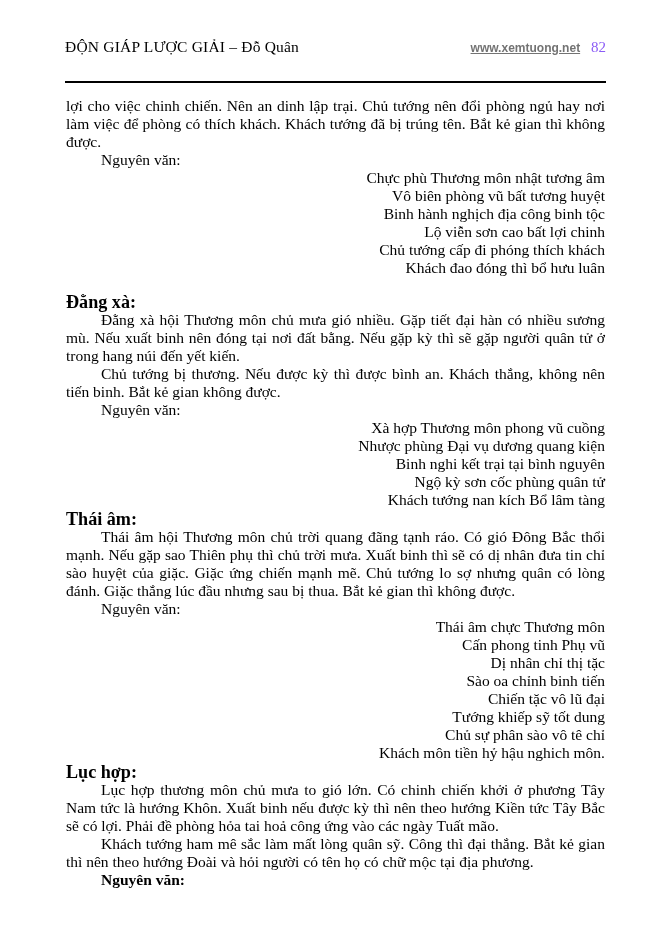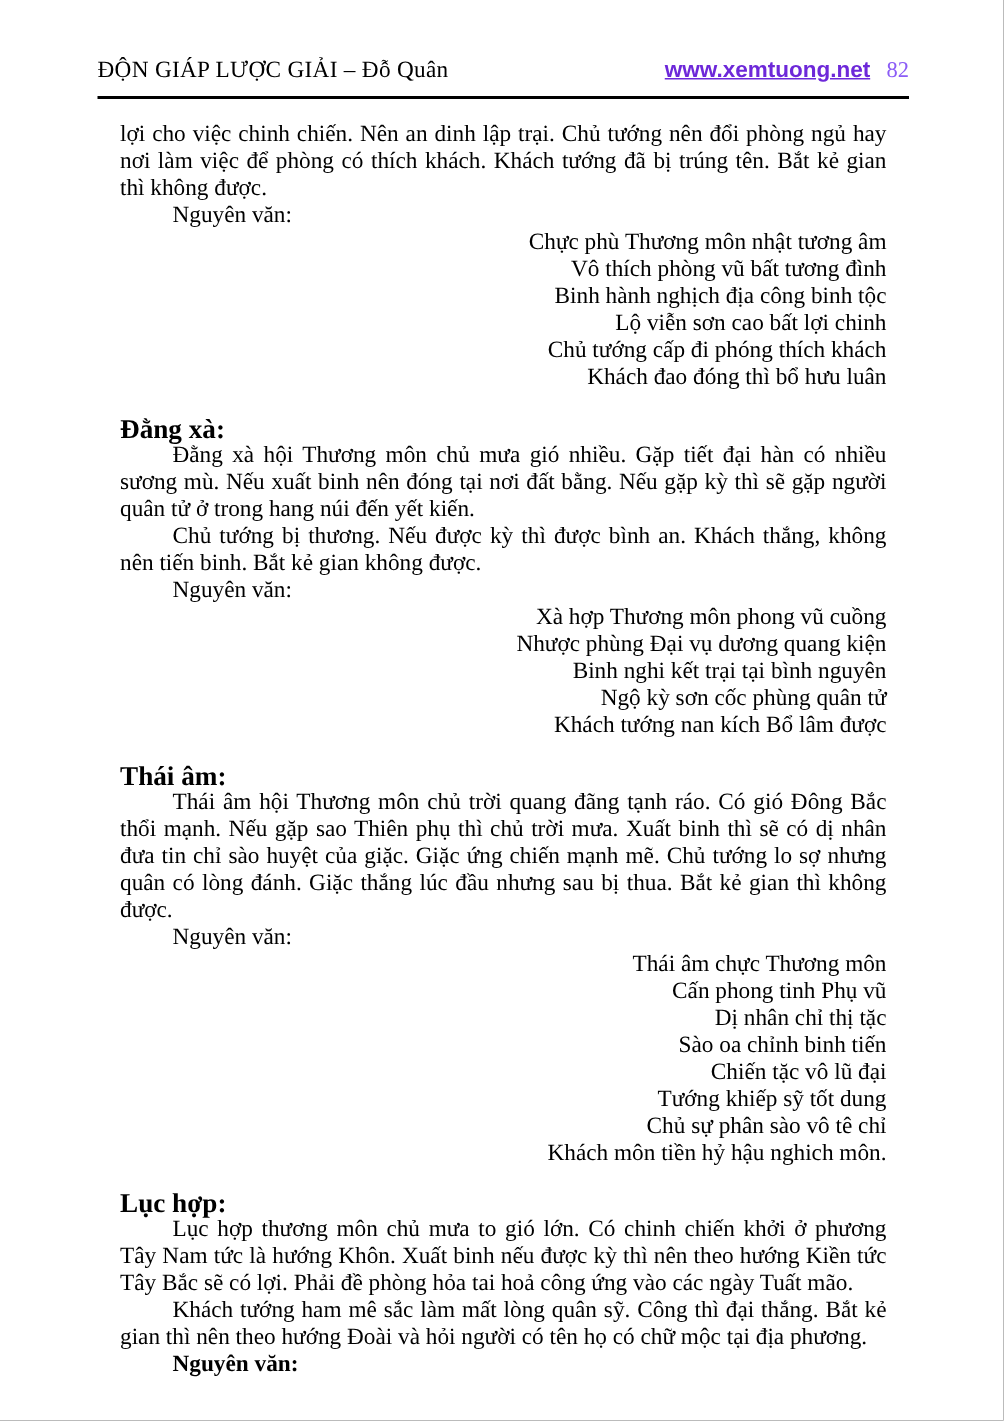--- a/index.html
+++ b/index.html
@@ -15,30 +15,30 @@
     padding: 38px 63px 0 65px;
     position: relative;
     overflow: hidden;
   }
   
   .header {
     display: flex;
     justify-content: space-between;
     align-items: baseline;
     border-bottom: 2px solid #000;
-    padding-bottom: 8px;
+    padding-bottom: 24px;
     line-height: 18px;
   }
   .header-title { font-size: 15.5px; letter-spacing: 0.2px; white-space: nowrap; }
   .header-right { white-space: nowrap; }
   .site-link {
     font-family: "Liberation Sans", "DejaVu Sans", sans-serif;
     font-weight: bold;
-    font-size: 15px;
-    color: #6d28d9;
+    font-size: 12px;
+    color: #737373;
     text-decoration: underline;
     cursor: pointer;
   }
   .page-num { font-size: 15px; margin-left: 7px; color: #8b5cf6; }
 
   
   .content { margin-top: 14px; }
   .para {
     margin: 0;
     text-align: justify;
@@ -56,21 +56,21 @@
   .verse-line {
     margin: 0 0 0 125px;
     line-height: 18px;
   }
   .section-heading {
     margin: 0;
     font-weight: bold;
     line-height: 18px;
   }
   .extra-gap { margin-top: 16px; }
-  section { margin: 15px; }
+  section { margin: 1px; }
 </style>
 </head>
 <body>
 
 <div class="page">
 
   <div class="header">
     <span class="header-title">ĐỘN GIÁP LƯỢC GIẢI – Đỗ Quân</span>
     <span class="header-right">
       <a class="site-link" href="#">www.xemtuong.net</a>
@@ -78,39 +78,39 @@
     </span>
   </div>
 
   <div class="content">
 
     <section>
       <p class="para no-indent">lợi cho việc chinh chiến. Nên an dinh lập trại. Chủ tướng nên đổi phòng ngủ hay nơi làm việc để phòng có thích khách. Khách tướng đã bị trúng tên. Bắt kẻ gian thì không được.</p>
       <p class="nguyen-label">Nguyên văn:</p>
       <div class="verse">
         <p class="verse-line">Chực phù Thương môn nhật tương âm</p>
-        <p class="verse-line">Vô thích phòng vũ bất tương đình</p>
+        <p class="verse-line">Vô biên phòng vũ bất tương huyệt</p>
         <p class="verse-line">Binh hành nghịch địa công binh tộc</p>
         <p class="verse-line">Lộ viễn sơn cao bất lợi chinh</p>
         <p class="verse-line">Chủ tướng cấp đi phóng thích khách</p>
         <p class="verse-line">Khách đao đóng thì bổ hưu luân</p>
       </div>
     </section>
 
     <section>
       <h3 class="section-heading extra-gap">Đằng xà:</h3>
       <p class="para">Đằng xà hội Thương môn chủ mưa gió nhiều. Gặp tiết đại hàn có nhiều sương mù. Nếu xuất binh nên đóng tại nơi đất bằng. Nếu gặp kỳ thì sẽ gặp người quân tử ở trong hang núi đến yết kiến.</p>
       <p class="para">Chủ tướng bị thương. Nếu được kỳ thì được bình an. Khách thắng, không nên tiến binh. Bắt kẻ gian không được.</p>
       <p class="nguyen-label">Nguyên văn:</p>
       <div class="verse">
         <p class="verse-line">Xà hợp Thương môn phong vũ cuồng</p>
         <p class="verse-line">Nhược phùng Đại vụ dương quang kiện</p>
         <p class="verse-line">Binh nghi kết trại tại bình nguyên</p>
         <p class="verse-line">Ngộ kỳ sơn cốc phùng quân tử</p>
-        <p class="verse-line">Khách tướng nan kích Bổ lâm được</p>
+        <p class="verse-line">Khách tướng nan kích Bổ lâm tàng</p>
       </div>
     </section>
 
     <section>
       <h3 class="section-heading">Thái âm:</h3>
       <p class="para">Thái âm hội Thương môn chủ trời quang đãng tạnh ráo. Có gió Đông Bắc thổi mạnh. Nếu gặp sao Thiên phụ thì chủ trời mưa. Xuất binh thì sẽ có dị nhân đưa tin chỉ sào huyệt của giặc. Giặc ứng chiến mạnh mẽ. Chủ tướng lo sợ nhưng quân có lòng đánh. Giặc thắng lúc đầu nhưng sau bị thua. Bắt kẻ gian thì không được.</p>
       <p class="nguyen-label">Nguyên văn:</p>
       <div class="verse">
         <p class="verse-line">Thái âm chực Thương môn</p>
         <p class="verse-line">Cấn phong tinh Phụ vũ</p>

